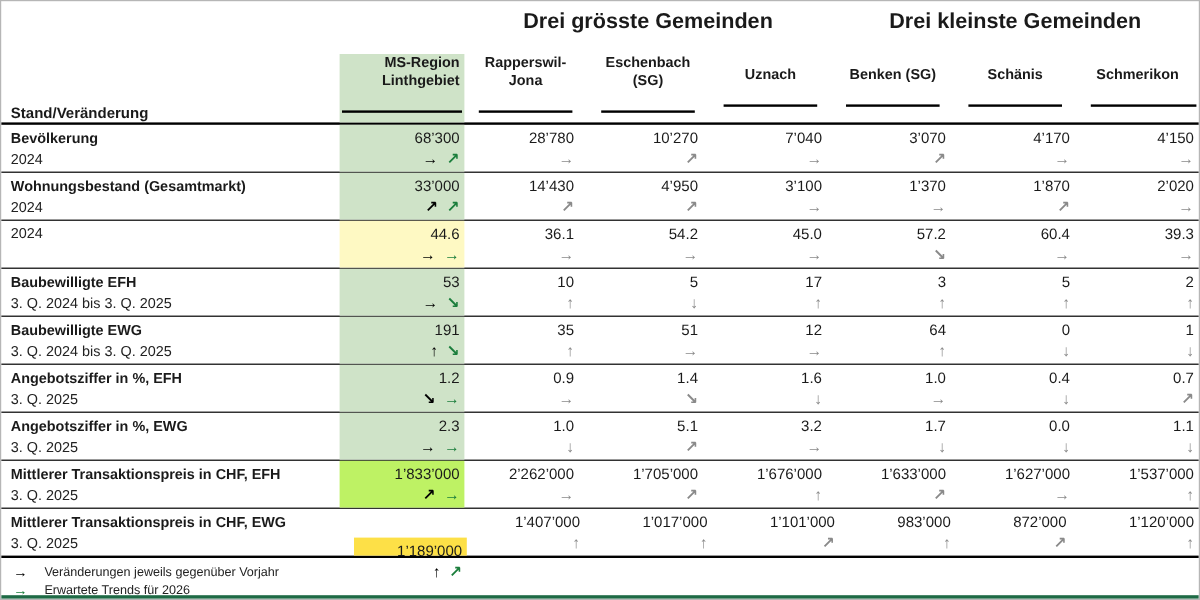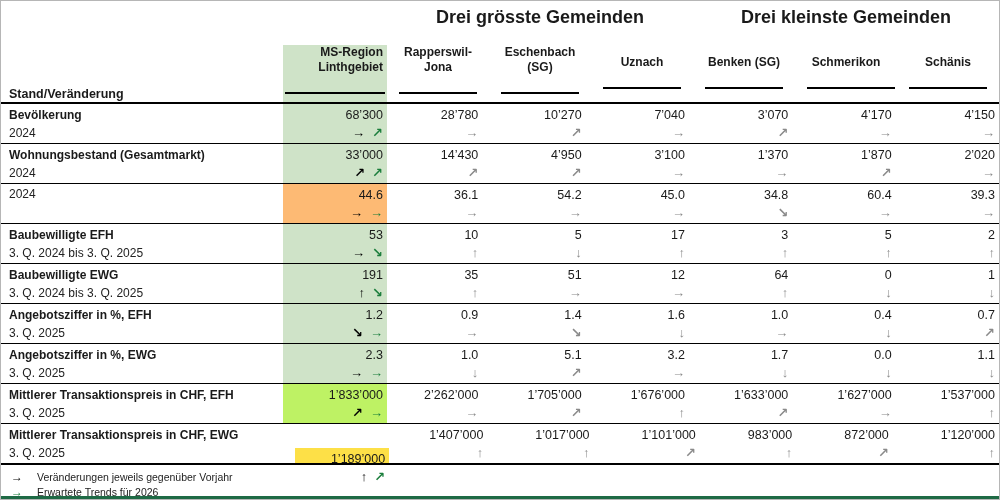--- a/index.html
+++ b/index.html
@@ -96,30 +96,30 @@
         <div class="underline"></div>
         <div class="spacer"></div>
       </div>
       <div class="head-cell muni">
         <div class="names">
           <div class="nline">Benken (SG)</div>
         </div>
         <div class="underline"></div>
         <div class="spacer"></div>
       </div>
+      <div class="head-cell muni">
+        <div class="names">
+          <div class="nline">Schänis</div>
+        </div>
+        <div class="underline"></div>
+        <div class="spacer"></div>
+      </div>
       <div class="head-cell muni last">
         <div class="names">
           <div class="nline">Schmerikon</div>
-        </div>
-        <div class="underline"></div>
-        <div class="spacer"></div>
-      </div>
-      <div class="head-cell muni">
-        <div class="names">
-          <div class="nline">Schänis</div>
         </div>
         <div class="underline"></div>
         <div class="spacer"></div>
       </div>
     </div>
 
   <div class="rows">
 
   <div class="drow">
         <div class="label-cell">
@@ -186,38 +186,38 @@
         </div>
         <div class="val-cell muni last">
           <div class="cell-value">2’020</div>
           <div class="cell-arrows"><span class="arrow" style="color: rgb(138, 138, 138);">→</span></div>
         </div>
       </div>
       <div class="drow">
         <div class="label-cell">
           <div class="label-sub">2024</div>
         </div>
-        <div class="val-cell ms" style="background: #fdba74;">
+        <div class="val-cell ms" style="background: #fef9c3;">
           <div class="cell-value">44.6</div>
           <div class="cell-arrows"><span class="arrow" style="color: rgb(0, 0, 0);">→</span><span class="arrow" style="color: rgb(27, 126, 60);">→</span></div>
         </div>
         <div class="val-cell muni">
           <div class="cell-value">36.1</div>
           <div class="cell-arrows"><span class="arrow" style="color: rgb(138, 138, 138);">→</span></div>
         </div>
         <div class="val-cell muni">
           <div class="cell-value">54.2</div>
           <div class="cell-arrows"><span class="arrow" style="color: rgb(138, 138, 138);">→</span></div>
         </div>
         <div class="val-cell muni">
           <div class="cell-value">45.0</div>
           <div class="cell-arrows"><span class="arrow" style="color: rgb(138, 138, 138);">→</span></div>
         </div>
         <div class="val-cell muni">
-          <div class="cell-value">34.8</div>
+          <div class="cell-value">57.2</div>
           <div class="cell-arrows"><span class="arrow" style="color: rgb(138, 138, 138);">↘</span></div>
         </div>
         <div class="val-cell muni">
           <div class="cell-value">60.4</div>
           <div class="cell-arrows"><span class="arrow" style="color: rgb(138, 138, 138);">→</span></div>
         </div>
         <div class="val-cell muni last">
           <div class="cell-value">39.3</div>
           <div class="cell-arrows"><span class="arrow" style="color: rgb(138, 138, 138);">→</span></div>
         </div>

